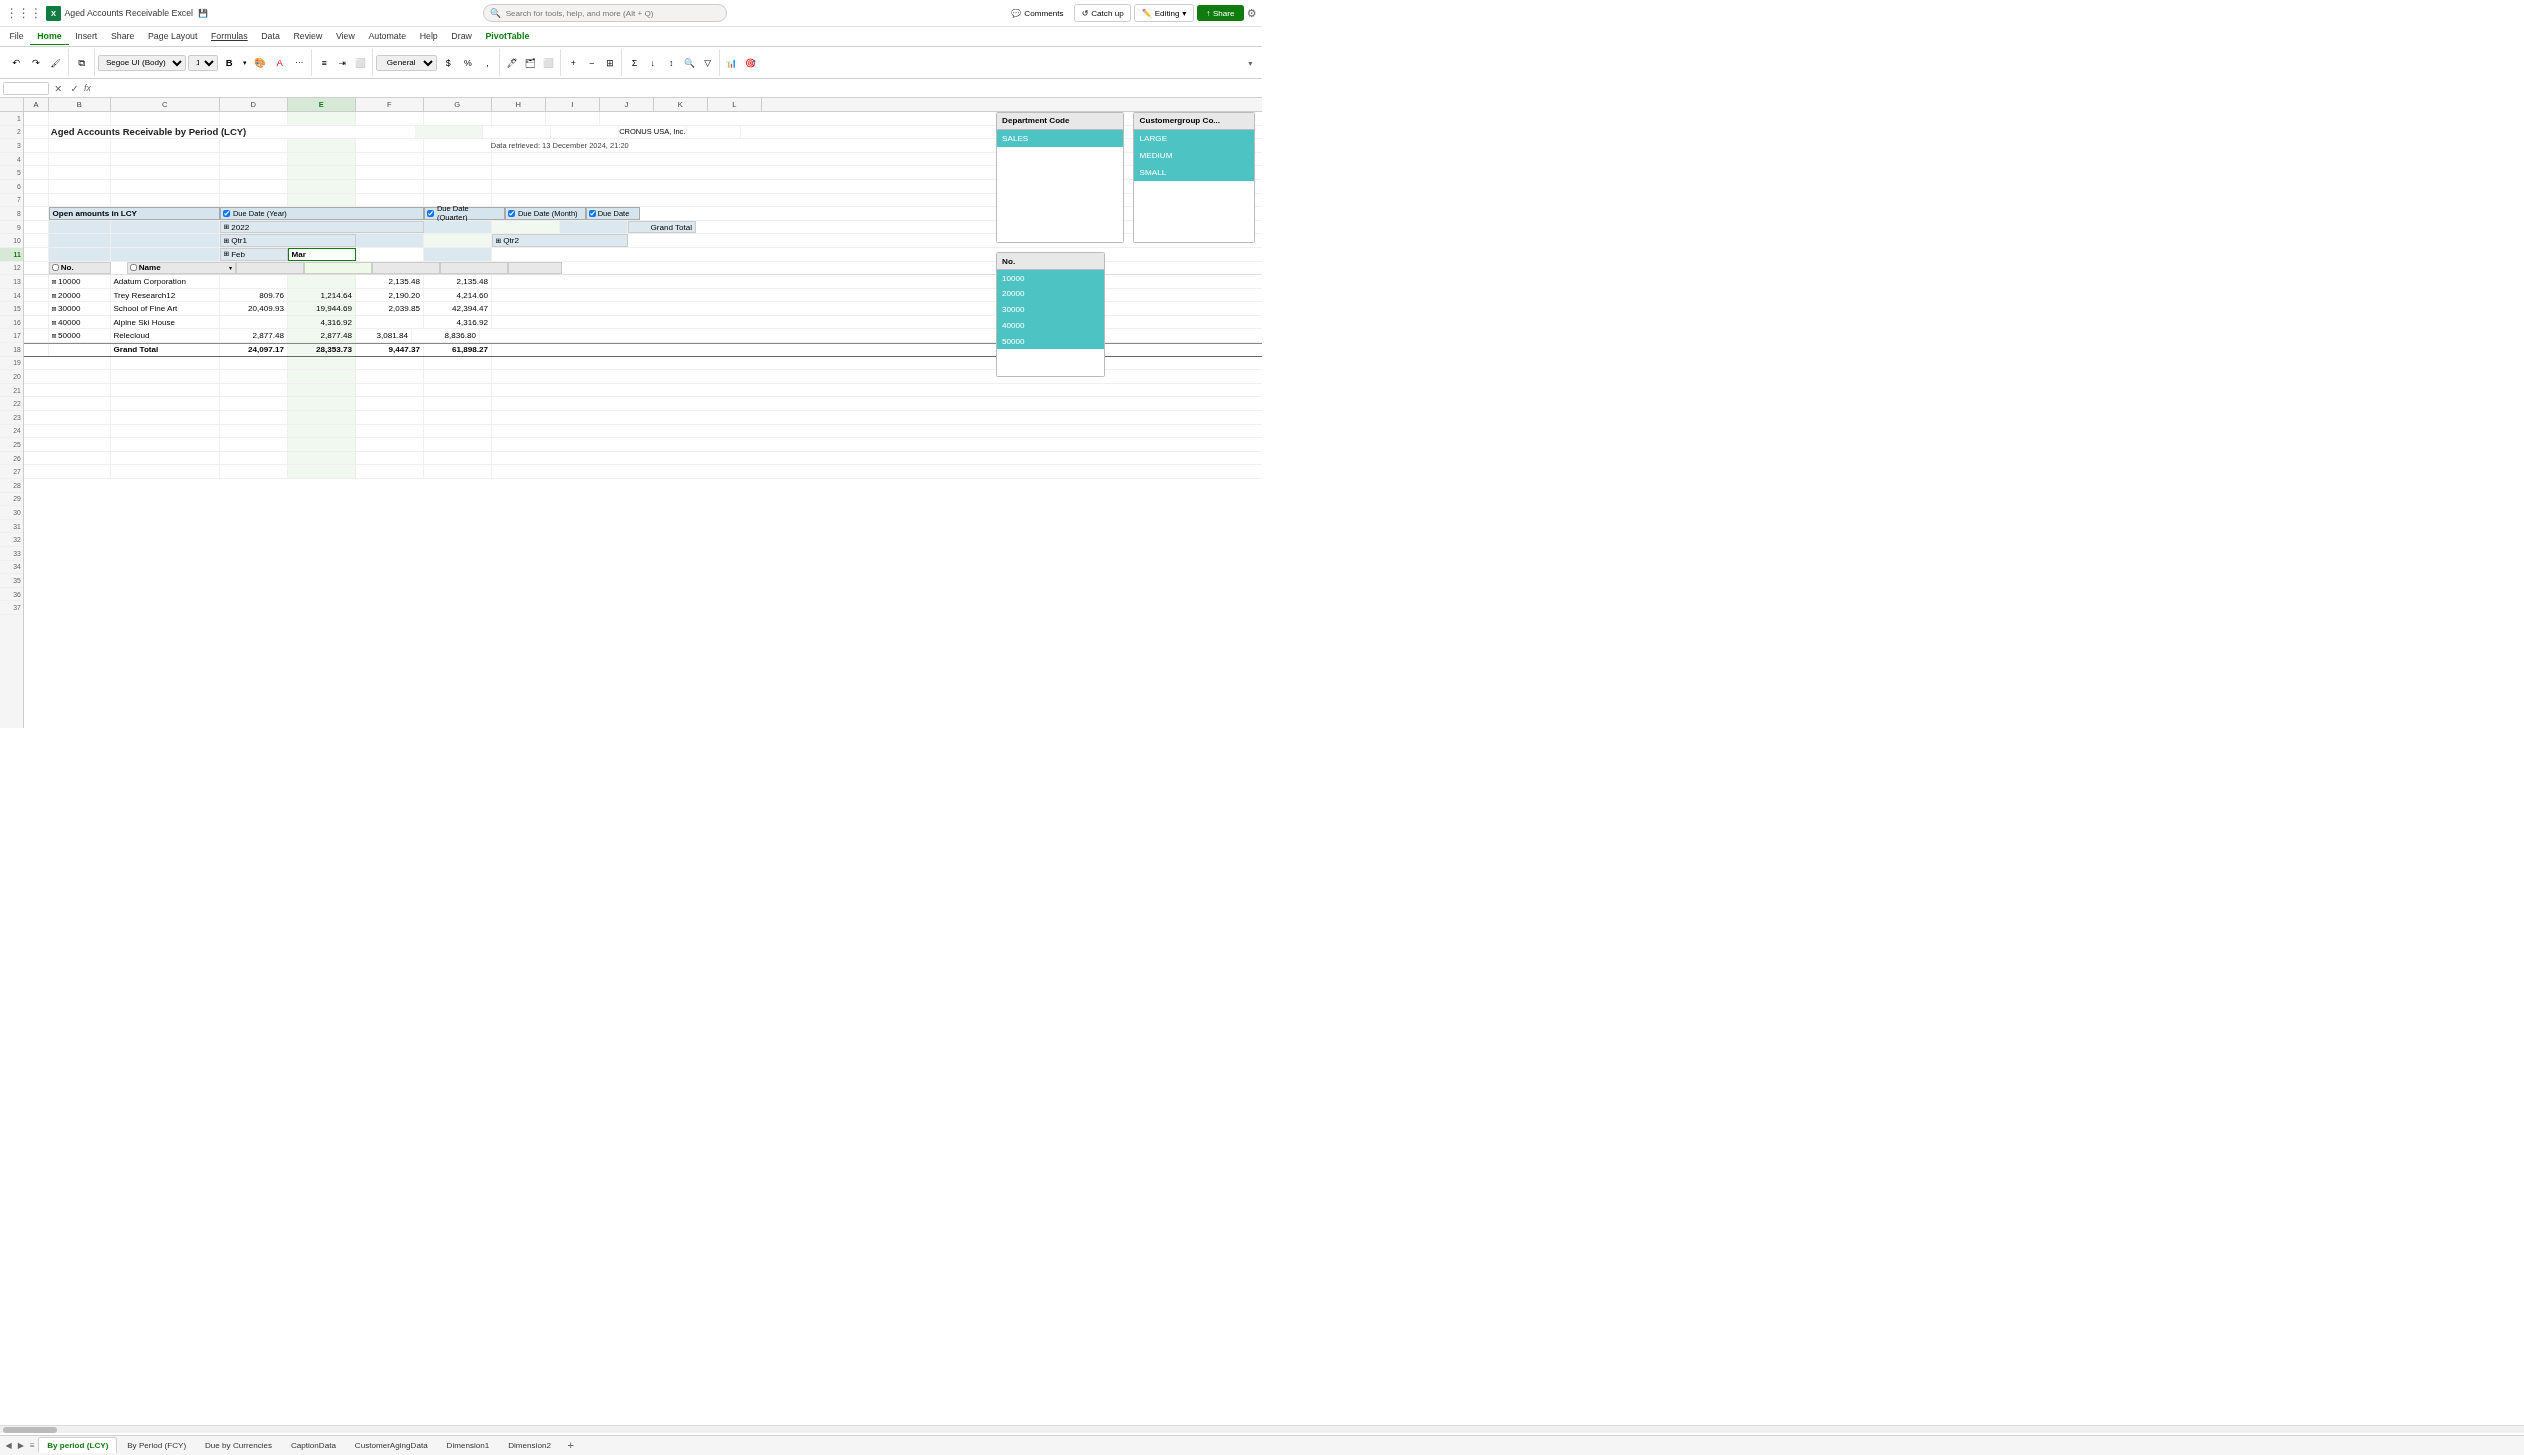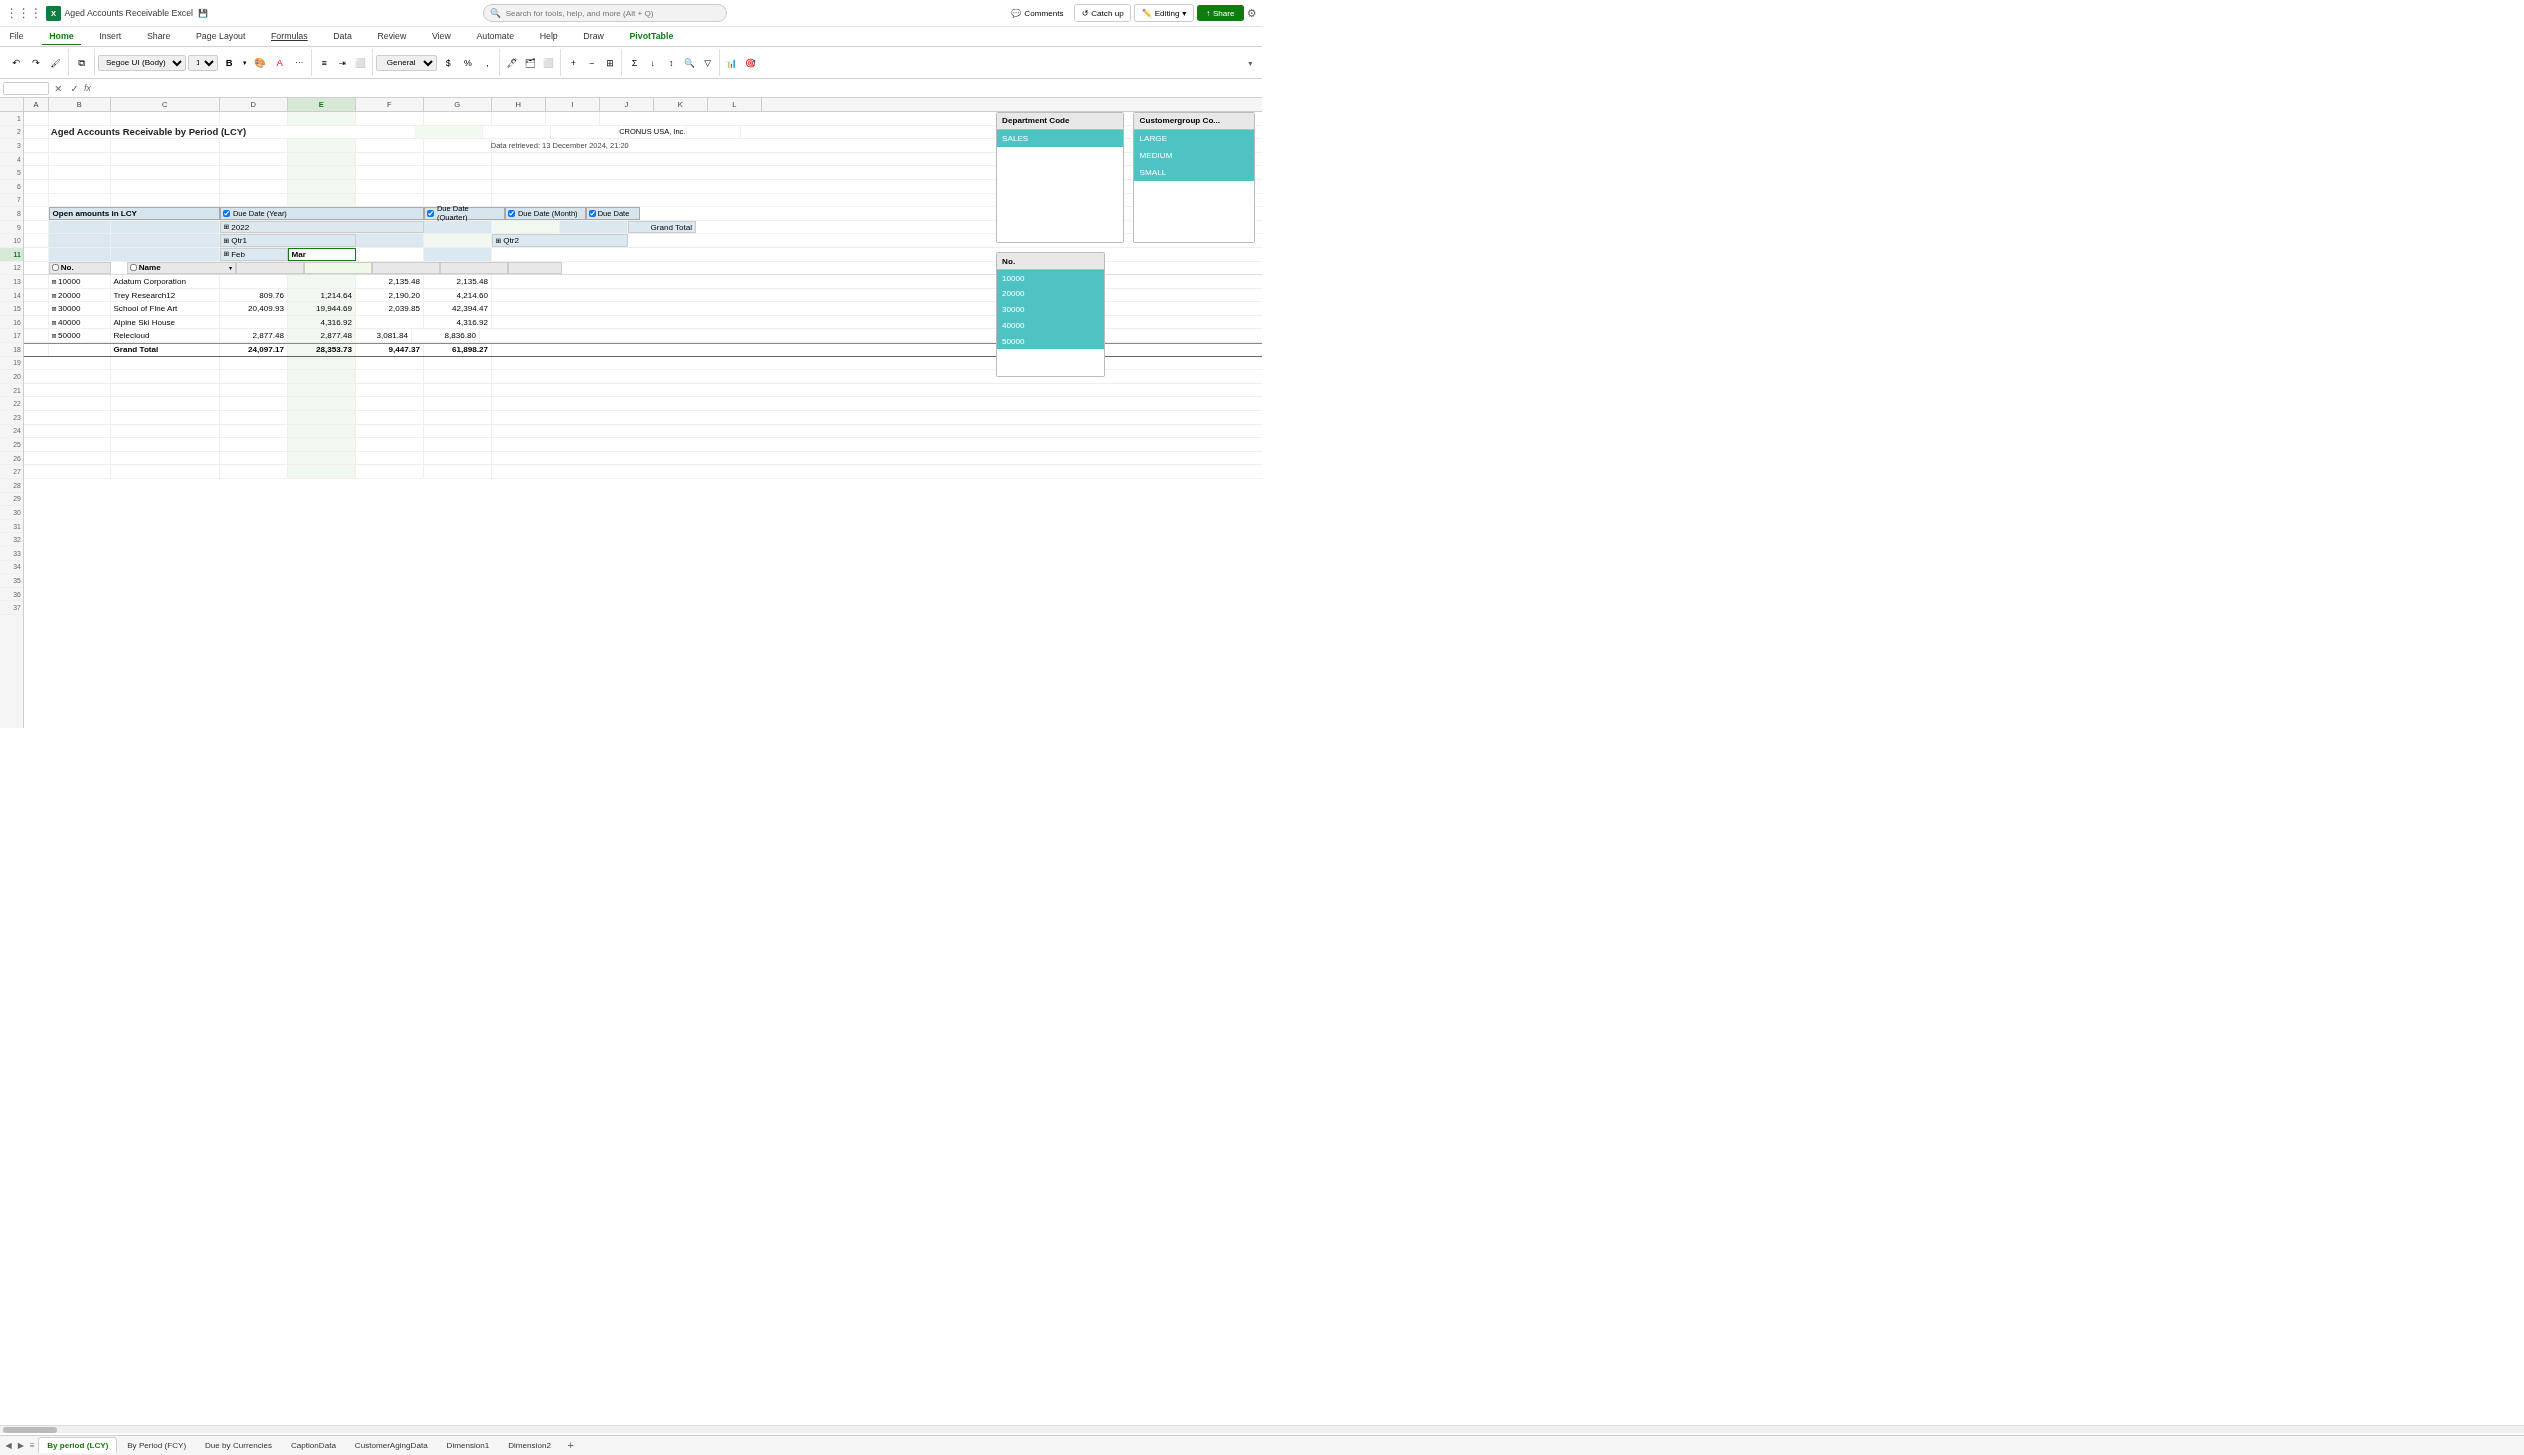--- a/index.html
+++ b/index.html
@@ -26,21 +26,20 @@
     #ribbon {
       background: #fff;
       border-bottom: 0.7px solid #d0d0d0;
     }
     #ribbon-tabs {
       display: flex;
       align-items: center;
       height: 22px;
       padding: 0 2.7px;
       border-bottom: 0.7px solid #d0d0d0;
-      gap: 12px;
     }
     .ribbon-tab {
       padding: 2.7px 8.1px;
       font-size: 8.8px;
       cursor: pointer;
       border-bottom: 1.4px solid transparent;
       color: #333;
     }
     .ribbon-tab.active {
       color: #107C10;

